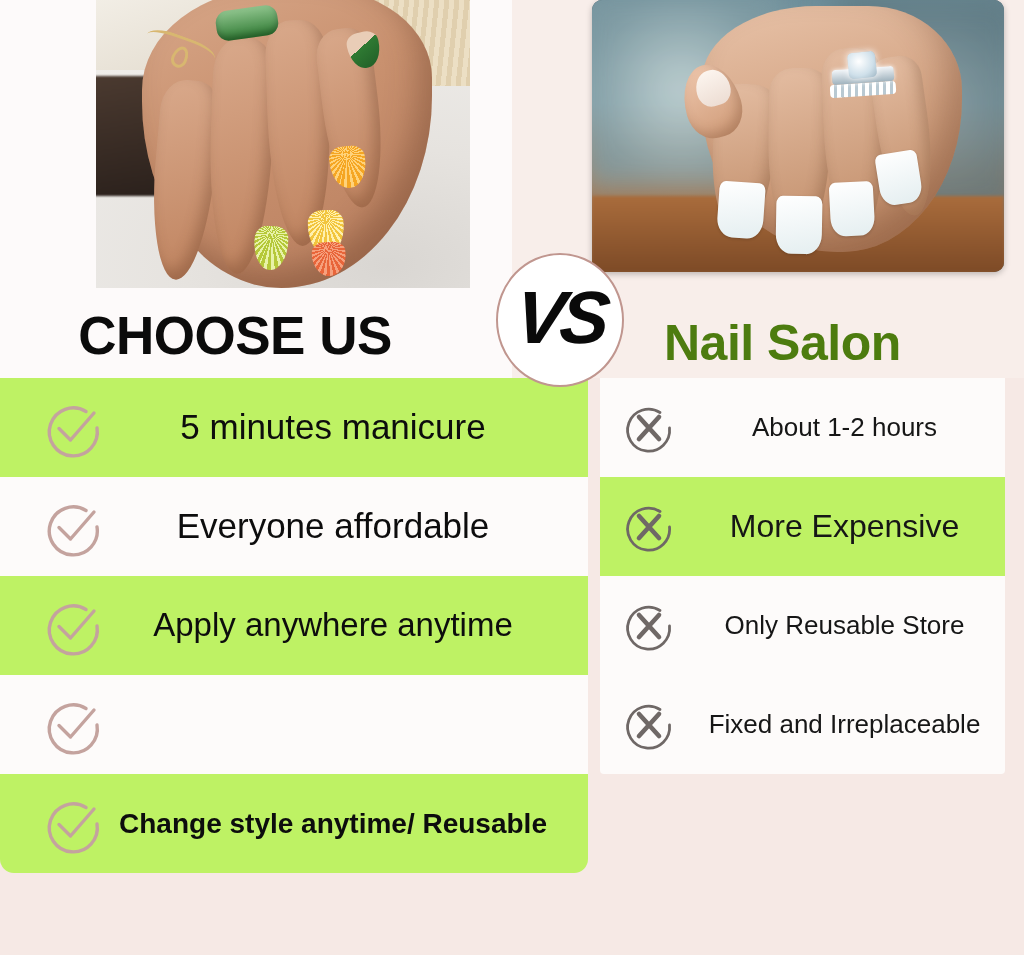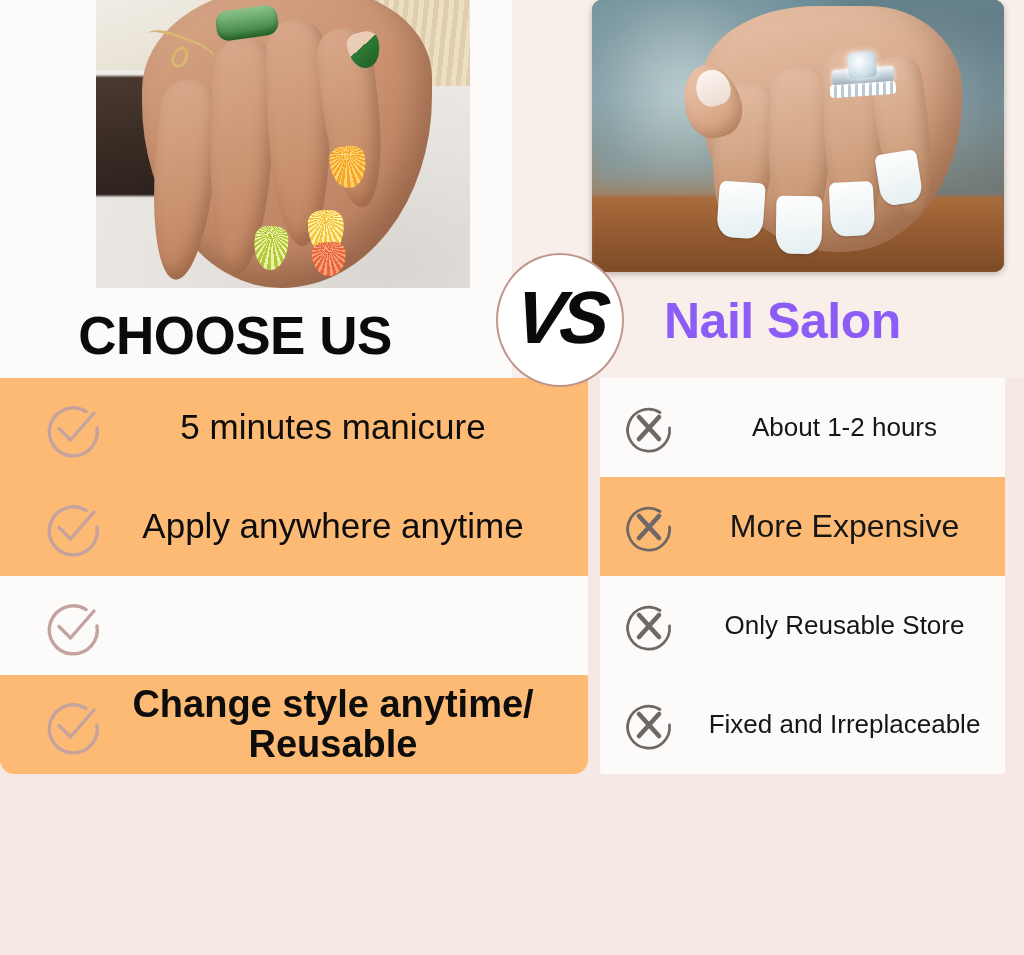--- a/index.html
+++ b/index.html
@@ -133,24 +133,24 @@
     border-radius:5px; transform:rotate(-6deg); box-shadow:0 0 7px rgba(255,255,255,.95); }
 
   
   .hdr-left-label {
     position:absolute; left:0; top:294px; width:470px; height:82px;
     display:flex; align-items:center; justify-content:center;
     font-weight:700; font-size:53px; letter-spacing:-0.5px; color:#0b0b0b;
     font-stretch:condensed; white-space:nowrap;
   }
   .hdr-right-label {
-    position:absolute; left:600px; top:280px; width:400px; height:82px;
+    position:absolute; left:600px; top:302px; width:400px; height:82px;
     display:flex; align-items:center; justify-content:flex-start;
     padding-left:64px;
-    font-weight:700; font-size:50px; letter-spacing:-0.5px; color:#8b5cf6;
+    font-weight:700; font-size:50px; letter-spacing:-0.5px; color:#4d7c0f;
     white-space:nowrap;
   }
 
   
   .vs-badge {
     position:absolute; left:496px; top:253px; width:128px; height:134px;
     border-radius:50%;
     background:#ffffff;
     border:2px solid #c0968f;
     display:flex; align-items:center; justify-content:center;
@@ -166,21 +166,21 @@
   .col-right { position:absolute; left:600px; top:378px; width:405px; }
 
   .row {
     display:flex; align-items:center;
     height:99px;
     overflow:hidden;
   }
   .col-left  .row { padding-left:42px; }
   .col-right .row { padding-left:22px;gap:16px; }
 
-  .row.tone-pink  { background:#fdba74; }
+  .row.tone-pink  { background:#bef264; }
   .row.tone-white { background:#fdfbfa; }
 
   .col-left  .row:first-child { border-radius:0; }
   .col-left  .row:last-child  { border-radius:0 0 14px 14px; }
   .col-right .row:last-child  { border-radius:0 0 4px 4px; }
 
   
   .icon-check { position:relative; width:62px; height:62px; flex:0 0 62px; }
   .icon-x     { position:relative; width:54px; height:54px; flex:0 0 54px; }
 
@@ -274,20 +274,29 @@
     <div class="row tone-pink">
       <span class="icon-check">
         <svg width="62" height="62" viewBox="0 0 62 62">
           <path d="M44 14.5 A24 24 0 1 0 55 31" fill="none" stroke="#c4a39e" stroke-width="3.4" stroke-linecap="round"></path>
           <path d="M17 31.5 L28.5 43 L52 16" fill="none" stroke="#c4a39e" stroke-width="3.4" stroke-linecap="round" stroke-linejoin="round"></path>
         </svg>
       </span>
       <span class="row-text-left">5 minutes manicure</span>
     </div>
 
+    <div class="row tone-white">
+      <span class="icon-check">
+        <svg width="62" height="62" viewBox="0 0 62 62">
+          <path d="M44 14.5 A24 24 0 1 0 55 31" fill="none" stroke="#c4a39e" stroke-width="3.4" stroke-linecap="round"></path>
+          <path d="M17 31.5 L28.5 43 L52 16" fill="none" stroke="#c4a39e" stroke-width="3.4" stroke-linecap="round" stroke-linejoin="round"></path>
+        </svg>
+      </span>
+      <span class="row-text-left">Everyone affordable</span>
+    </div>
 
     <div class="row tone-pink">
       <span class="icon-check">
         <svg width="62" height="62" viewBox="0 0 62 62">
           <path d="M44 14.5 A24 24 0 1 0 55 31" fill="none" stroke="#c4a39e" stroke-width="3.4" stroke-linecap="round"></path>
           <path d="M17 31.5 L28.5 43 L52 16" fill="none" stroke="#c4a39e" stroke-width="3.4" stroke-linecap="round" stroke-linejoin="round"></path>
         </svg>
       </span>
       <span class="row-text-left">Apply anywhere anytime</span>
     </div>

